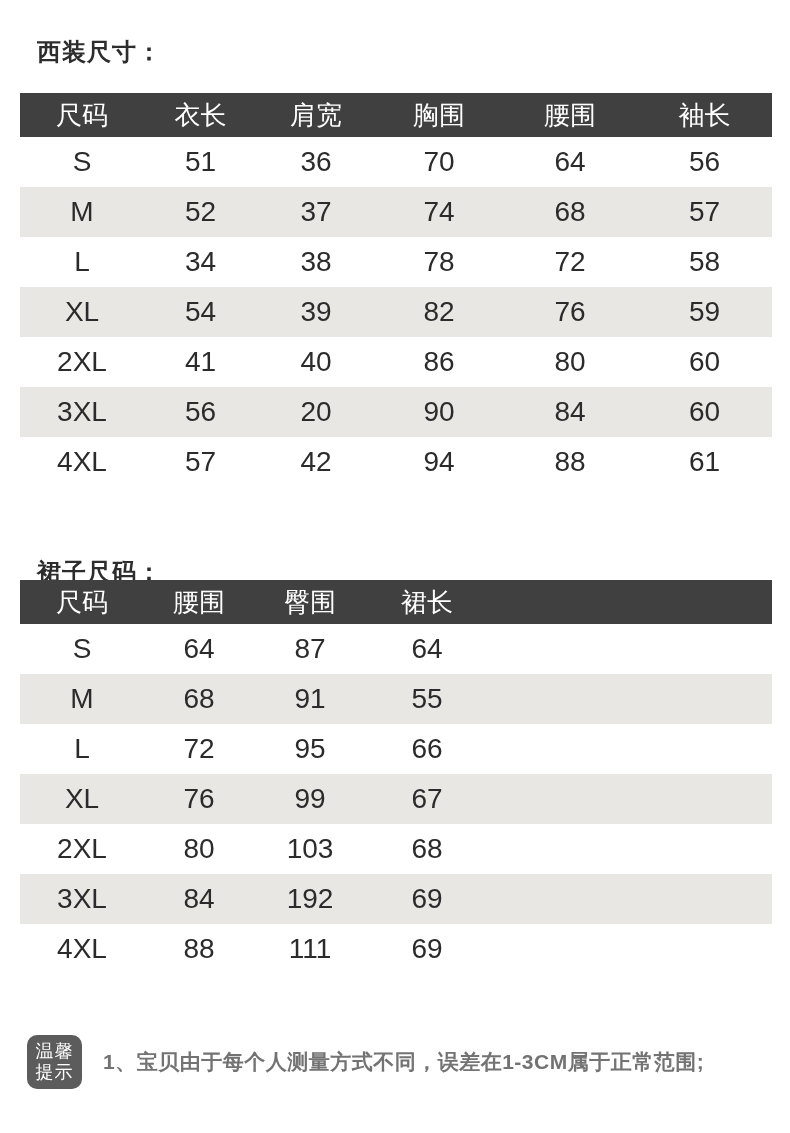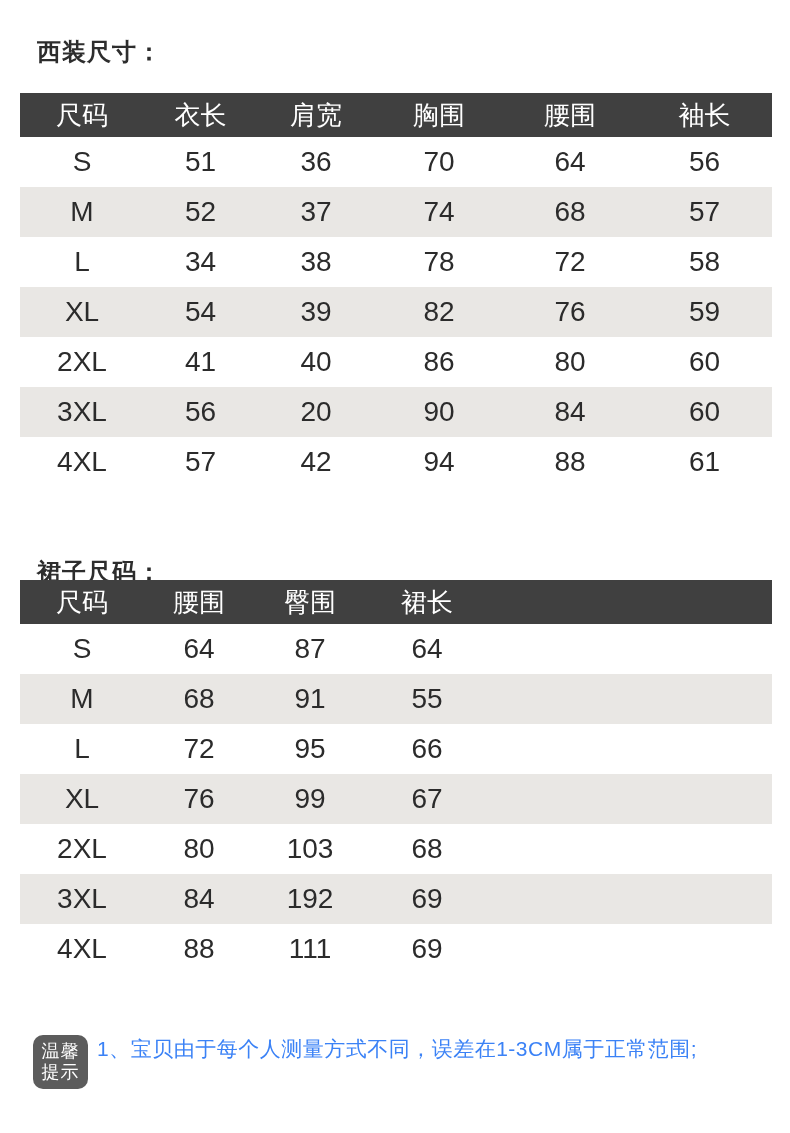--- a/index.html
+++ b/index.html
@@ -67,46 +67,47 @@
 
   
   #skirt-table th:nth-child(1) { width: 124px; }
   #skirt-table th:nth-child(2) { width: 110px; }
   #skirt-table th:nth-child(3) { width: 112px; }
   #skirt-table th:nth-child(4) { width: 122px; }
   #skirt-table th:nth-child(5) { width: auto; }
 
   .note {
     position: absolute;
-    left: 33px;
+    left: 27px;
     top: 1035px;
     display: flex;
-    align-items: flex-start;
+    align-items: center;
   }
   .tips-badge {
     width: 55px;
     height: 54px;
     background: #5c5c5c;
     border-radius: 10px;
     color: #ffffff;
     display: flex;
     flex-direction: column;
     align-items: center;
     justify-content: center;
     font-size: 18px;
     line-height: 21px;
     letter-spacing: 1px;
     flex-shrink: 0;
   }
   .note-text {
-    margin-left: 9px;
+    margin-left: 21px;
     font-size: 21px;
-    color: #3b82f6;
+    color: #737373;
     letter-spacing: 0.5px;
     white-space: nowrap;
+    font-weight: bold;
   }
 </style>
 </head>
 <body>
 
 <div class="page">
 
   <h2 class="section-title" id="suit-title">西装尺寸：</h2>
 
   <table class="size-table" id="suit-table">

